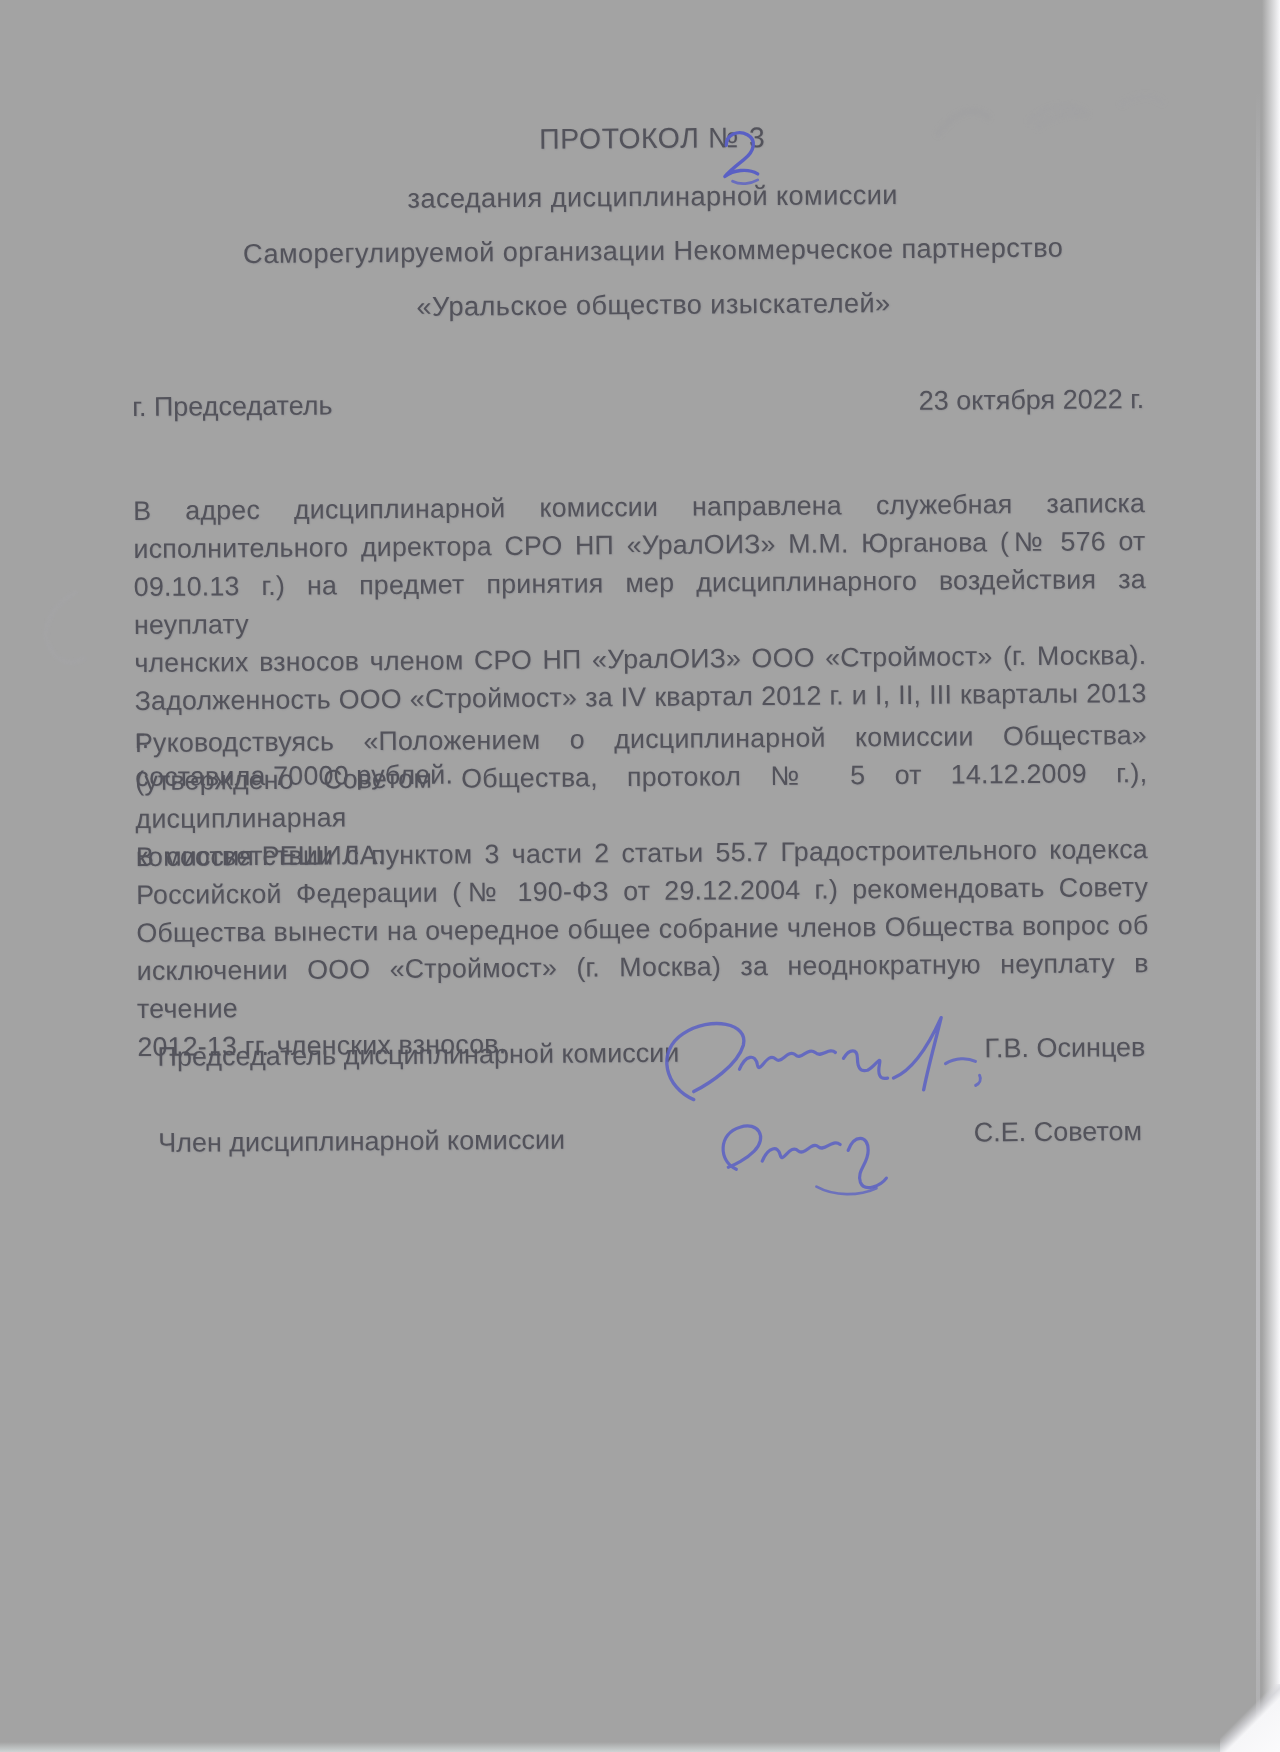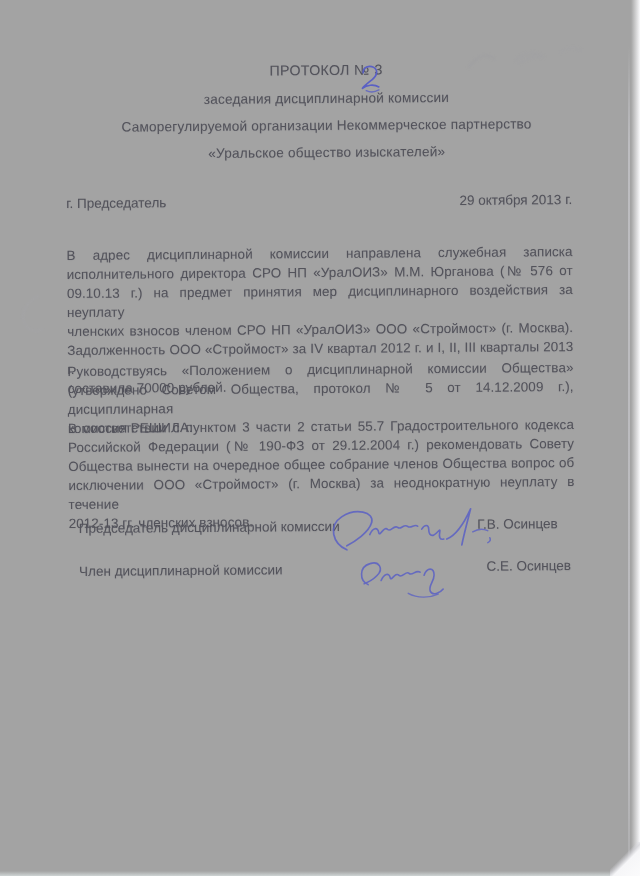--- a/index.html
+++ b/index.html
@@ -79,21 +79,21 @@
   }
   .sig-row{
     position:absolute;
     left:0;width:506px;height:60px;
     font-size:13.5px;
   }
   .sr1{top:505px;}
   .sr2{top:548px;}
   .sig-role{position:absolute;left:10px;top:14px;white-space:nowrap;}
   .sig-name{position:absolute;top:13px;white-space:nowrap;}
-  .sr1 .sig-name{right:17px;}
+  .sr1 .sig-name{right:2px;}
   .sr2 .sig-name{right:4px;top:12px;}
   .sig-svg{position:absolute;top:1px;}
   .sr1 .sig-svg{left:258px;width:168px;height:58px;}
   .sr2 .sig-svg{left:282px;width:122px;height:58px;}
   .ink{stroke:#5a60c4;fill:none;stroke-linecap:round;stroke-linejoin:round;}
   
   .left-mark{
     position:absolute;left:12px;top:292px;
     width:34px;height:44px;
     filter:blur(0.8px);opacity:0.45;
@@ -136,21 +136,21 @@
       <path d="M52 18 C62 9 74 9 81 15 C72 13 62 16 56 21" stroke="#9a9aa2" stroke-width="3" fill="none" opacity="0.3" stroke-linecap="round"></path>
       <path d="M98 10 C106 5 113 5 118 9" stroke="#a0a0a8" stroke-width="3" fill="none" opacity="0.25" stroke-linecap="round"></path>
     </svg>
 
     <div class="head sub1 txt">заседания дисциплинарной комиссии</div>
     <div class="head sub2 txt">Саморегулируемой организации Некоммерческое партнерство</div>
     <div class="head sub3 txt">«Уральское общество изыскателей»</div>
 
     <div class="place-date txt">
       <span>г. Председатель</span>
-      <span>29 октября 2013 г.</span>
+      <span>23 октября 2022 г.</span>
     </div>
 
     <div class="para p1 txt">
       <div class="jline">В адрес дисциплинарной комиссии направлена служебная записка</div>
       <div class="jline">исполнительного директора СРО НП «УралОИЗ» М.М. Юрганова (№ 576 от</div>
       <div class="jline">09.10.13 г.) на предмет принятия мер дисциплинарного воздействия за неуплату</div>
       <div class="jline">членских взносов членом СРО НП «УралОИЗ» ООО «Строймост» (г. Москва).</div>
       <div class="jline">Задолженность ООО «Строймост» за IV квартал 2012 г. и I, II, III кварталы 2013 г.</div>
       <div class="jline jlast">составила 70000 рублей.</div>
     </div>
@@ -183,21 +183,21 @@
     </div>
 
     <div class="sig-row sr2">
       <span class="sig-role txt">Член дисциплинарной комиссии</span>
       <svg class="sig-svg" viewBox="0 0 122 58">
         <path class="ink" stroke-width="1.6" d="M17 36 C8 32 8 18 19 15 C28 12 33 20 26 27 C22 31 16 34 13 35" opacity="0.85"></path>
         <path class="ink" stroke-width="1.6" d="M30 32 C33 25 38 24 39 29 C40 34 44 23 48 27 C51 30 55 22 58 25 C61 28 65 21 69 24" opacity="0.85"></path>
         <path class="ink" stroke-width="1.6" d="M73 27 C76 19 83 19 83 27 C83 34 77 37 79 43 C81 48 89 45 92 41" opacity="0.85"></path>
         <path class="ink" stroke-width="1.4" d="M57 45 C66 50 78 50 87 46" opacity="0.75"></path>
       </svg>
-      <span class="sig-name txt">С.Е. Осинцев</span>
+      <span class="sig-name txt">С.Е. Советом</span>
     </div>
 
   </div>
 
   <svg class="left-mark" viewBox="0 0 34 44">
     <path d="M26 4 C12 12 6 26 16 36 C20 40 26 40 30 37" stroke="#a7a7ad" stroke-width="2.4" fill="none" opacity="0.5" stroke-linecap="round"></path>
   </svg>
   <div class="right-edge"></div>
   <div class="right-band"></div>
   <div class="bottom-edge"></div>

